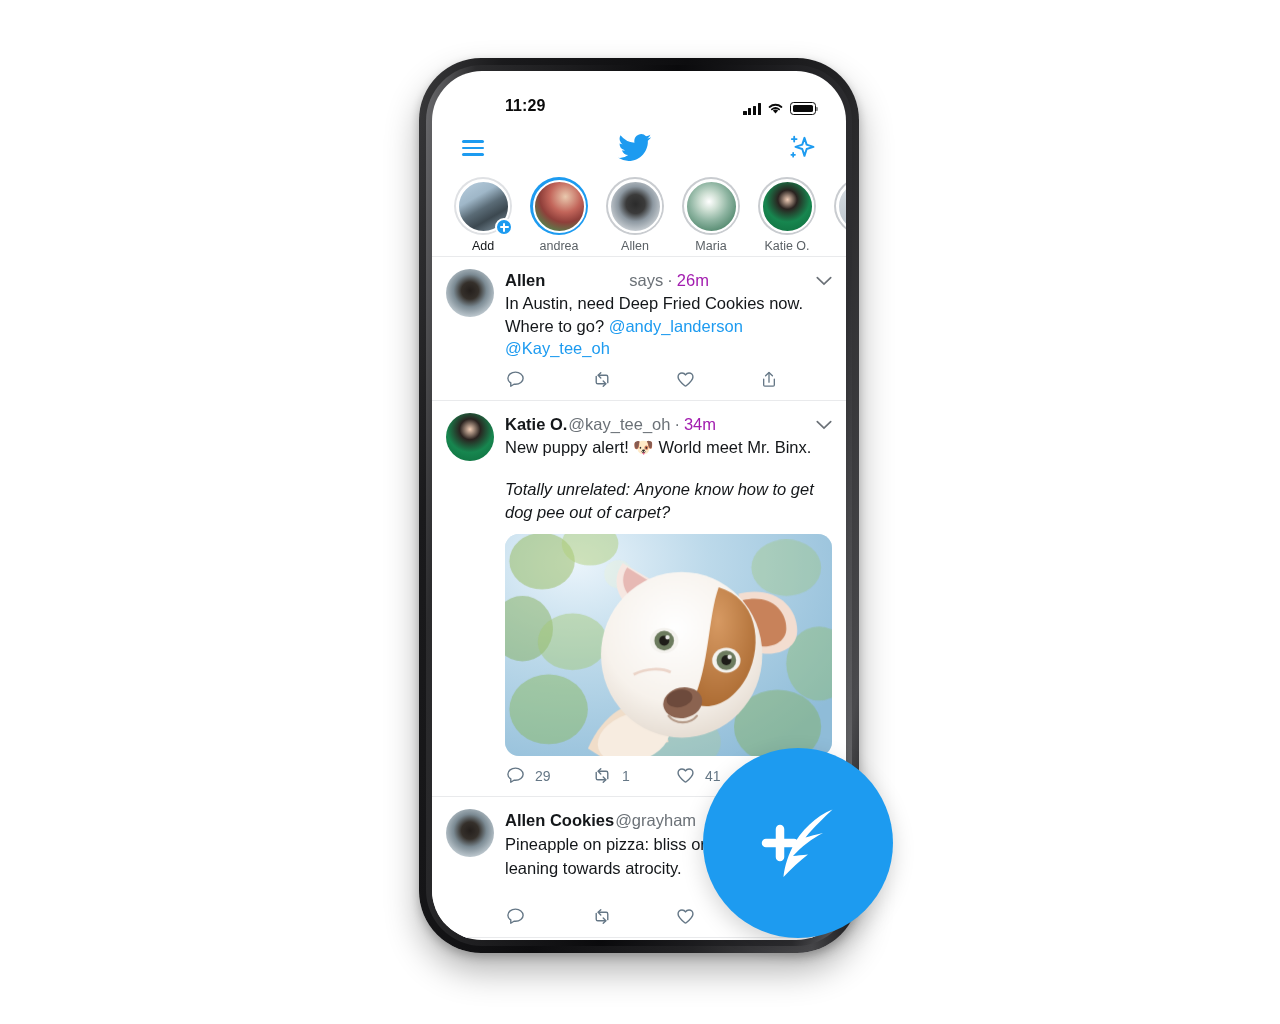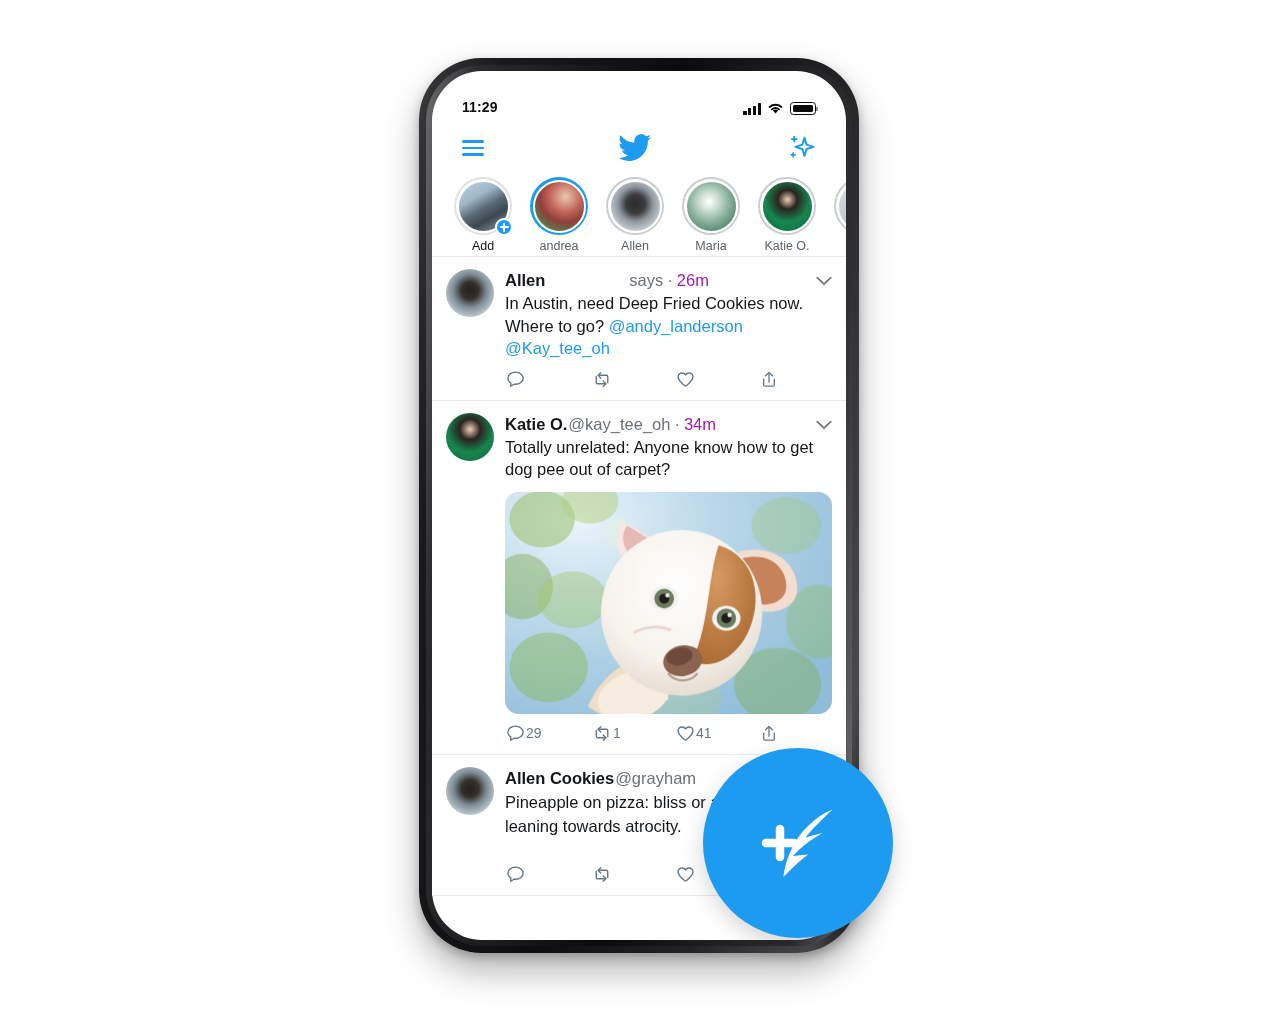--- a/index.html
+++ b/index.html
@@ -38,22 +38,23 @@
 
   
   .status-bar {
     position: relative;
     height: 50px;
     display: flex; align-items: flex-end;
     justify-content: space-between;
     padding: 0 30px 6px 30px;
   }
   .status-time {
-    font-size: 14px; font-weight: bold; color: #0b0b0b;
+    font-size: 16px; font-weight: bold; color: #0b0b0b;
     letter-spacing: .1px;
+    margin-left: 43px;
   }
   .status-icons { display: flex; align-items: center; gap: 6px; }
   .signal { display: flex; align-items: flex-end; gap: 1.6px; height: 12px; }
   .signal i { display:block; width: 3.2px; background:#0b0b0b; border-radius:.6px; }
   .signal i:nth-child(1){ height:4px; }
   .signal i:nth-child(2){ height:6.5px; }
   .signal i:nth-child(3){ height:9px; }
   .signal i:nth-child(4){ height:12px; }
   .battery {
     width: 26px; height: 12.5px; border: 1.6px solid #0b0b0b;
@@ -125,31 +126,31 @@
   .tw-head { display:flex; align-items:center; font-size:16.5px; line-height:22px; }
   .tw-name { font-weight:bold; color:#14171a; white-space:nowrap; }
   .tw-handle { color:#6b7177; margin-left:1px; white-space:nowrap; }
   .tw-dot { color:#6b7177; margin:0 4px; }
   .tw-time { color:#a21caf; }
   .tw-caret { margin-left:auto; color:#6b7177; padding-left:6px; }
   .tw-text {
     font-size:16.5px; line-height:22.5px; color:#14171a;
     margin-top:1px; word-wrap: break-word;
   }
-  .tw-text p + p { margin-top: 20px; }
+  .tw-text p + p { margin-top: 20px; font-style: italic; }
   .mention { color:#1d9bf0; }
   .tw-media {
     margin-top: 11px; width: 100%; height: 222px;
     border-radius: 14px; overflow: hidden; position: relative;
     background:#cfe3ef;
   }
   .tw-actions {
     display:flex; align-items:center; margin-top:9px; padding-bottom:4px;
   }
-  .act { display:flex; align-items:center; gap:0; color:#657786; font-size:14px; }
+  .act { display:flex; align-items:center; gap:9px; color:#657786; font-size:14px; }
   .act.w1 { width: 86px; } .act.w2 { width: 84px; } .act.w3 { width: 84px; }
 
   
   .new-tweets-pill {
     position:absolute; left:120px; top:10px;
     background:#1d9bf0; color:#fff; border-radius:999px;
     padding: 7px 17px 8px 13px; font-size:15.5px;
     display:flex; align-items:center; gap:7px;
     box-shadow: 0 1px 4px rgba(0,0,0,.16);
     white-space:nowrap; z-index:5;
@@ -321,20 +322,21 @@
               <span class="tw-handle">@kay_tee_oh</span>
               <span class="tw-dot">·</span>
               <span class="tw-time">34m</span>
               <span class="tw-caret">
                 <svg width="16" height="10" viewBox="0 0 16 10">
                     <path d="M1.3 1.6 L8 8 L14.7 1.6" stroke="#6b7177" stroke-width="1.7" fill="none" stroke-linecap="round"></path>
                   </svg>
               </span>
             </div>
             <div class="tw-text">
+              <p>New puppy alert! 🐶 World meet Mr. Binx.</p>
               <p>Totally unrelated: Anyone know how to get dog pee out of carpet?</p>
             </div>
 
             <div class="tw-media">
               <svg width="100%" height="100%" viewBox="0 0 300 222" preserveAspectRatio="xMidYMid slice">
                 <defs>
                   <radialGradient id="sky" cx="22%" cy="16%" r="96%">
                     <stop offset="0%" stop-color="#eaf4fb"></stop>
                       <stop offset="42%" stop-color="#bcd9ea"></stop>
                       <stop offset="100%" stop-color="#8fbcd8"></stop>

